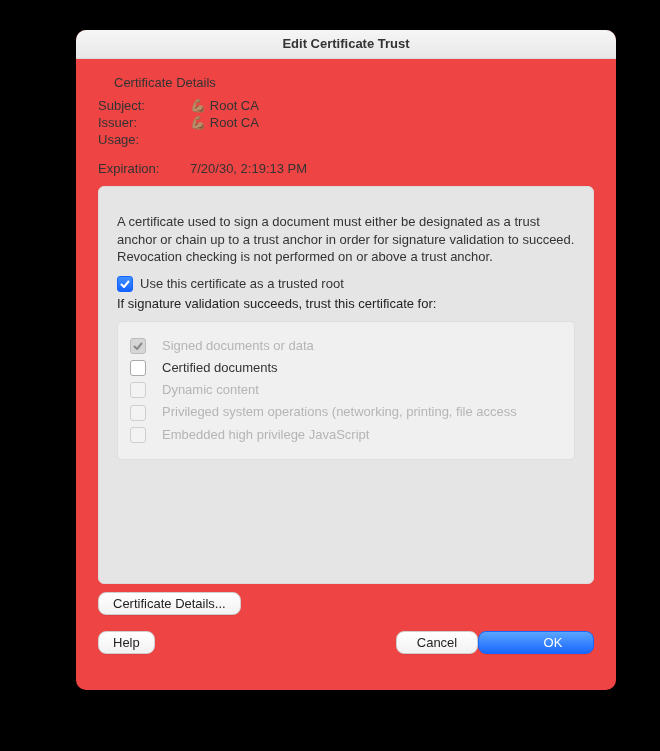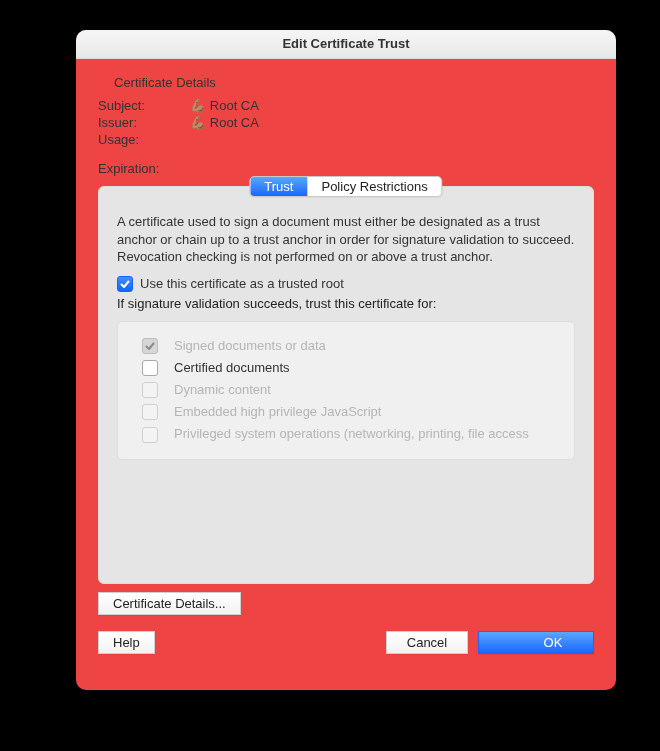--- a/index.html
+++ b/index.html
@@ -18,27 +18,27 @@
   .ck{display:flex;align-items:center;gap:7px;font-size:13px;color:#333;margin:4px 0;}
   .ck .box{width:14px;height:14px;border:1px solid #a8a8a8;border-radius:3px;background:#fff;display:flex;align-items:center;justify-content:center;}
   .ck.blue .box{background:linear-gradient(#3f8fff,#1463ff);border-color:#1463ff;}
   .ck.blue .box svg{stroke:#fff;}
   .ck.disabled{color:#b5b5b5;}
   .ck.disabled .box{background:#f3f3f3;border-color:#cfcfcf;}
   .ck.dischecked .box{background:#d6d6d6;border-color:#bdbdbd;}
   .ck.dischecked .box svg{stroke:#8a8a8a;}
   .sub{margin:2px 0 10px 0;font-size:13px;}
   .listbox{background:#f0f0f0;border:1px solid #dedede;border-radius:5px;padding:10px 12px;box-sizing:border-box;}
-  .listbox .ck{margin:6px 12px;gap:16px;}
+  .listbox .ck{margin:6px 0;gap:16px;}
   .indent{margin-left:20px;}
-  .btn{display:inline-flex;align-items:center;justify-content:center;height:21px;padding:0 14px;font-size:13px;background:linear-gradient(#ffffff,#f2f2f2);border:1px solid #cfcfcf;border-radius:0;box-shadow:0 1px 0 rgba(0,0,0,.05);}
+  .btn{display:inline-flex;align-items:center;justify-content:center;height:21px;padding:0 14px;font-size:13px;background:linear-gradient(#ffffff,#f2f2f2);border:1px solid #cfcfcf;border-radius:8px;box-shadow:0 1px 0 rgba(0,0,0,.05);}
   .btn.primary{background:linear-gradient(#5aa6ff,#1a67ff);color:#fff;border-color:#1a67ff;padding-left:48px;}
   .details-row{margin-top:8px;}
   .footer{display:flex;justify-content:space-between;align-items:center;margin-top:16px;}
-  .footer .right{display:flex;gap:10px;}
+  .footer .right{display:flex;gap:0;}
 </style>
 </head>
 <body>
 
 <div class="window">
   <div class="titlebar">Edit Certificate Trust</div>
 
   <div class="content">
     <div class="section-title">Certificate Details</div>
 
@@ -48,27 +48,24 @@
     </div>
     <div class="kv">
       <div class="k">Issuer:</div>
       <div class="v">💪🏽 Root CA</div>
     </div>
     <div class="kv">
       <div class="k">Usage:</div>
     </div>
     <div class="kv" style="margin-top:14px">
       <div class="k" style="width:76px">Expiration:</div>
+      <div class="v">7/20/30, 2:19:13 PM</div>
     </div>
 
     <div class="panel">
-      <div class="seg">
-        <div class="active">Trust</div>
-        <div>Policy Restrictions</div>
-      </div>
 
       <div class="desc">A certificate used to sign a document must either be designated as a trust anchor or chain up to a trust anchor in order for signature validation to succeed.  Revocation checking is not performed on or above a trust anchor.</div>
 
       <div class="ck blue">
         <span class="box">
           <svg width="10" height="10" viewBox="0 0 10 10" fill="none" stroke-width="2" stroke-linecap="round" stroke-linejoin="round">
               <polyline points="1.5,5.5 4,8 8.5,2.5"></polyline>
             </svg>
         </span>
         <span>Use this certificate as a trusted root</span>
@@ -86,27 +83,27 @@
           <span>Signed documents or data</span>
         </div>
         <div class="ck">
           <span class="box"></span>
           <span>Certified documents</span>
         </div>
         <div class="ck disabled indent">
           <span class="box"></span>
           <span>Dynamic content</span>
         </div>
+        <div class="ck disabled indent" style="align-items:flex-start">
+          <span class="box" style="margin-top:1px"></span>
+          <span>Privileged system operations (networking, printing, file access</span>
+        </div>
         <div class="ck disabled indent">
           <span class="box"></span>
           <span>Embedded high privilege JavaScript</span>
-        </div>
-        <div class="ck disabled indent" style="align-items:flex-start">
-          <span class="box" style="margin-top:1px"></span>
-          <span>Privileged system operations (networking, printing, file access</span>
         </div>
       </div>
     </div>
 
     <div class="details-row">
       <span class="btn">Certificate Details...</span>
     </div>
 
     <div class="footer">
       <span class="btn">Help</span>

